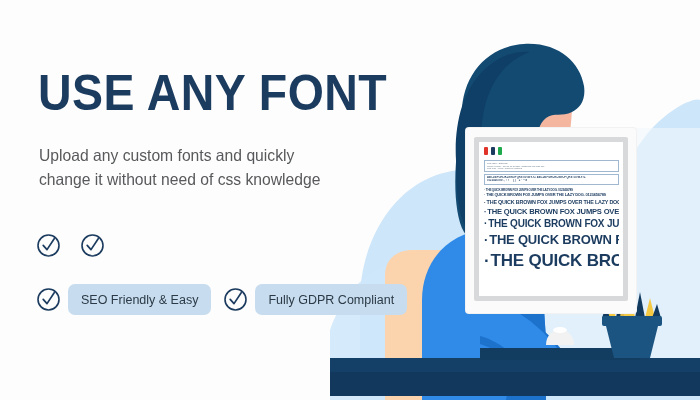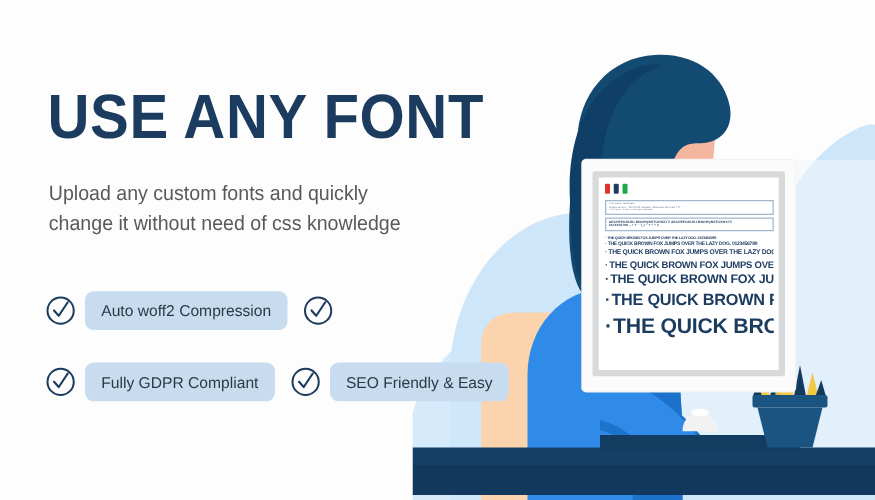--- a/index.html
+++ b/index.html
@@ -317,49 +317,48 @@
     <div class="badge-grid">
 
       <div class="badge-row">
         <div class="badge">
           <span class="check-icon">
             <svg viewBox="0 0 25 25" width="25" height="25">
               <circle cx="12.5" cy="12.5" r="10.5" fill="none" stroke="#1b3b5f" stroke-width="1.6"></circle>
               <path d="M7.2,12.4 L11,16.6 L18.2,5.8" fill="none" stroke="#1b3b5f" stroke-width="1.7" stroke-linecap="round" stroke-linejoin="round"></path>
             </svg>
           </span>
-          <span class="pill wide1">Auto woff2 Compression</span>
         </div>
         <div class="badge">
           <span class="check-icon">
             <svg viewBox="0 0 25 25" width="25" height="25">
               <circle cx="12.5" cy="12.5" r="10.5" fill="none" stroke="#1b3b5f" stroke-width="1.6"></circle>
               <path d="M7.2,12.4 L11,16.6 L18.2,5.8" fill="none" stroke="#1b3b5f" stroke-width="1.7" stroke-linecap="round" stroke-linejoin="round"></path>
             </svg>
           </span>
         </div>
       </div>
 
       <div class="badge-row">
         <div class="badge">
           <span class="check-icon">
             <svg viewBox="0 0 25 25" width="25" height="25">
               <circle cx="12.5" cy="12.5" r="10.5" fill="none" stroke="#1b3b5f" stroke-width="1.6"></circle>
               <path d="M7.2,12.4 L11,16.6 L18.2,5.8" fill="none" stroke="#1b3b5f" stroke-width="1.7" stroke-linecap="round" stroke-linejoin="round"></path>
             </svg>
           </span>
-          <span class="pill wide3">Fully GDPR Compliant</span>
+          <span class="pill wide4">SEO Friendly &amp; Easy</span>
         </div>
         <div class="badge">
           <span class="check-icon">
             <svg viewBox="0 0 25 25" width="25" height="25">
               <circle cx="12.5" cy="12.5" r="10.5" fill="none" stroke="#1b3b5f" stroke-width="1.6"></circle>
               <path d="M7.2,12.4 L11,16.6 L18.2,5.8" fill="none" stroke="#1b3b5f" stroke-width="1.7" stroke-linecap="round" stroke-linejoin="round"></path>
             </svg>
           </span>
-          <span class="pill wide4">SEO Friendly &amp; Easy</span>
+          <span class="pill wide3">Fully GDPR Compliant</span>
         </div>
       </div>
 
     </div>
   </div>
 
 </div>
 
 </body></html>

